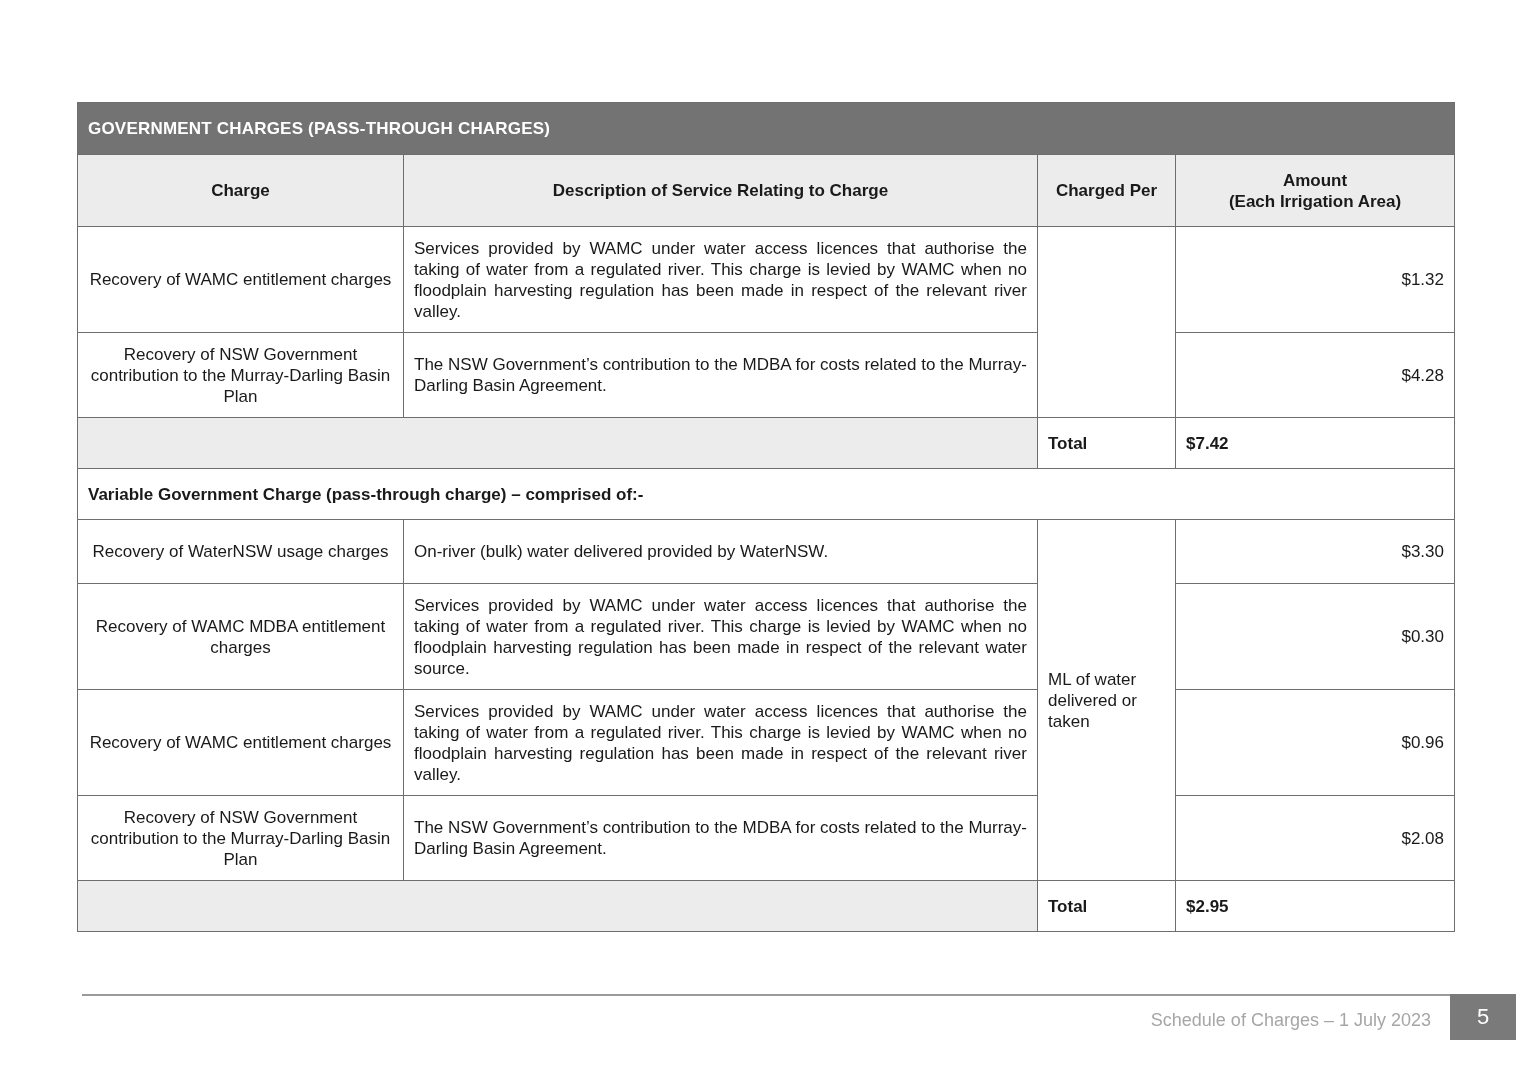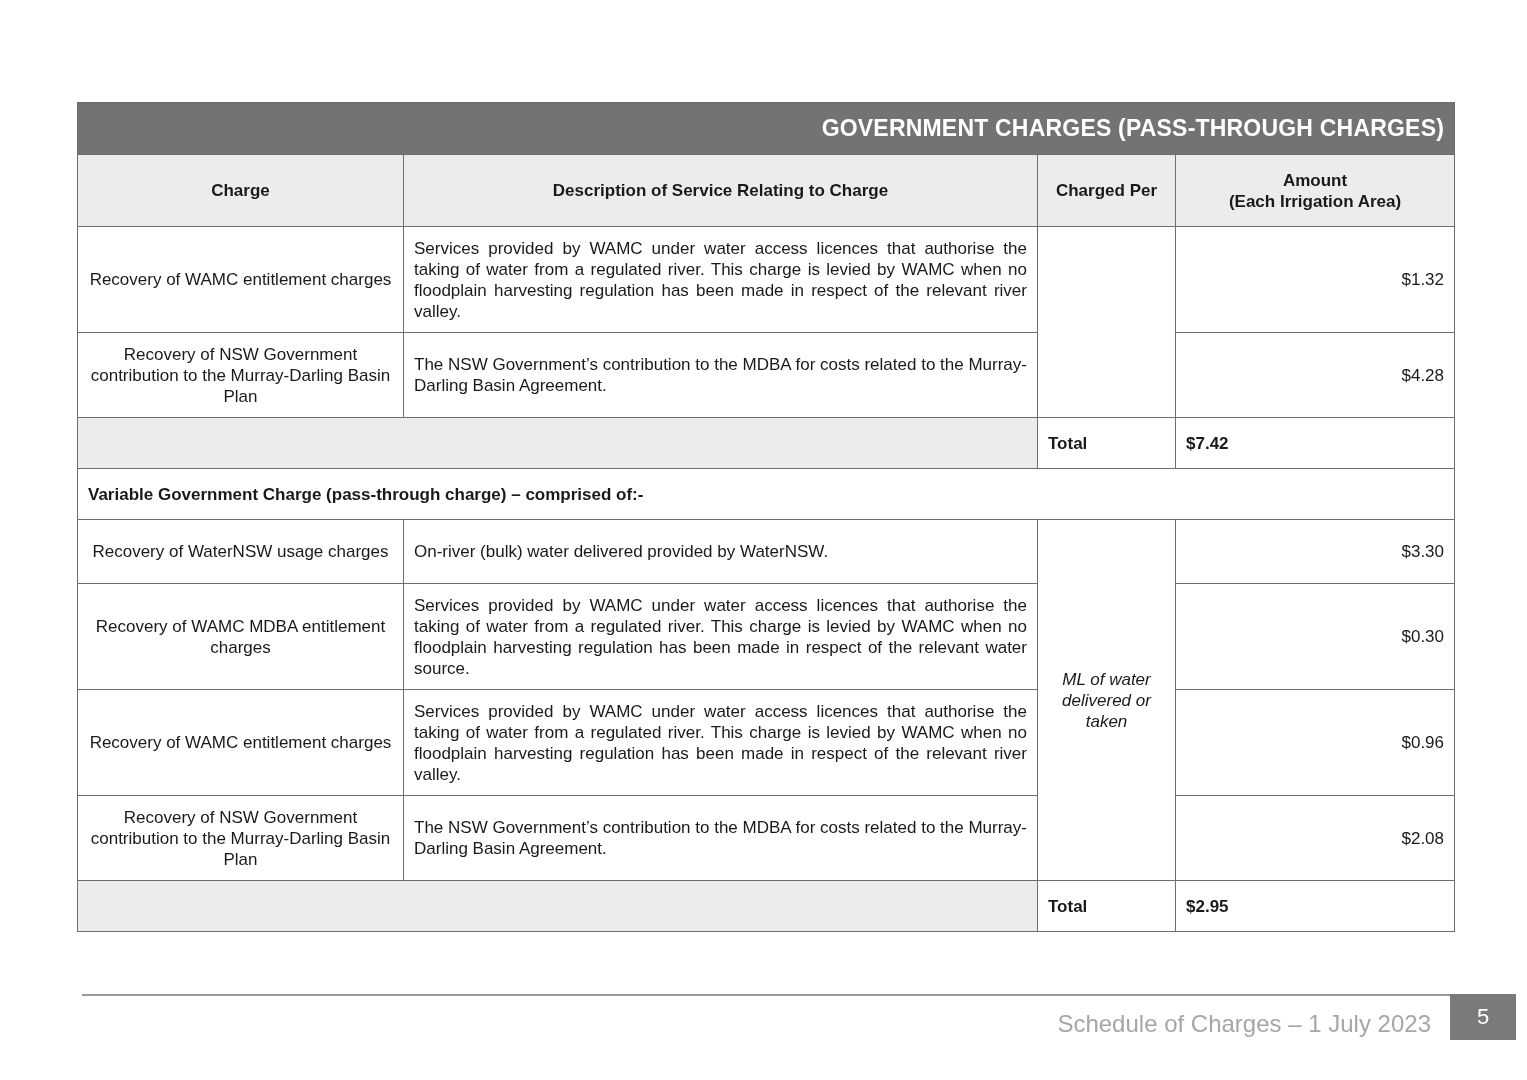--- a/index.html
+++ b/index.html
@@ -1,33 +1,33 @@
 <!DOCTYPE html>
 <html><head>
 <meta charset="utf-8">
 <style>
   html, body { margin: 0; padding: 0; background: #ffffff; }
   body { width: 1527px; height: 1080px; position: relative; overflow: hidden;
          font-family: "Liberation Sans", sans-serif; color: #1a1a1a; }
   .page-table { position: absolute; left: 77px; top: 102px; width: 1377px;
                 border-collapse: collapse; table-layout: fixed; font-size: 17px; line-height: 21px; }
   .page-table td { border: 1.5px solid #6e6e6e; padding: 0 10px; vertical-align: middle; }
-  .title-cell { background: #737373; color: #ffffff; font-weight: bold; font-size: 23px;
-                text-align: right; height: 51px; letter-spacing: 0.2px; }
+  .title-cell { background: #737373; color: #ffffff; font-weight: bold; font-size: 17px;
+                text-align: left; height: 51px; letter-spacing: 0.2px; }
   .hdr td { background: #ececec; font-weight: bold; text-align: center; height: 71px; }
   .charge { text-align: center; }
   .desc { text-align: justify; }
-  .per { text-align: center; font-style: italic; }
+  .per { text-align: left; }
   .amt { text-align: right; }
   .total-fill { background: #ececec; }
   .total-lbl { text-align: left; font-weight: bold; height: 50px; }
   .total-amt { text-align: left; font-weight: bold; }
   .section td { font-weight: bold; height: 50px; }
   .footer-line { position: absolute; left: 82px; top: 994px; width: 1368px; height: 2px; background: #9a9a9a; }
-  .footer-text { position: absolute; right: 96px; top: 1010px; font-size: 24px; color: #a6a6a6; }
+  .footer-text { position: absolute; right: 96px; top: 1010px; font-size: 18px; color: #a6a6a6; }
   .page-num { position: absolute; left: 1450px; top: 994px; width: 66px; height: 46px; background: #7a7a7a;
               color: #ffffff; font-size: 22px; text-align: center; line-height: 46px; }
 </style>
 </head>
 <body>
 
 <table class="page-table">
   <colgroup>
     <col style="width:326px">
       <col style="width:634px">

